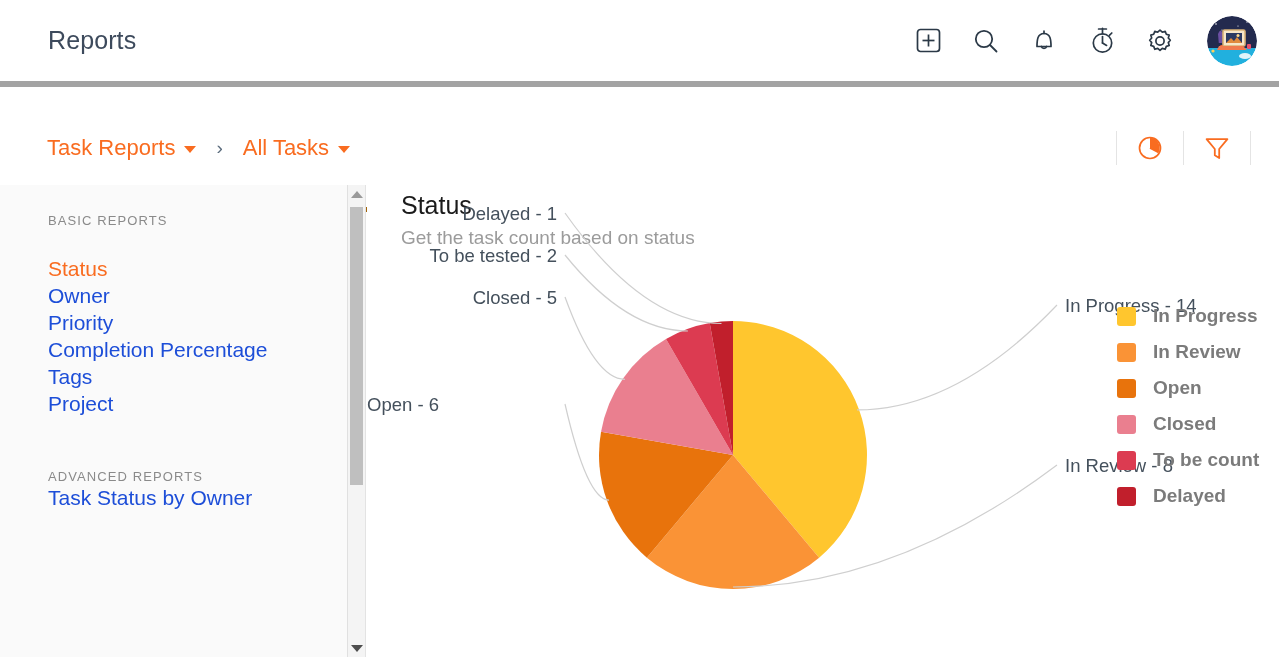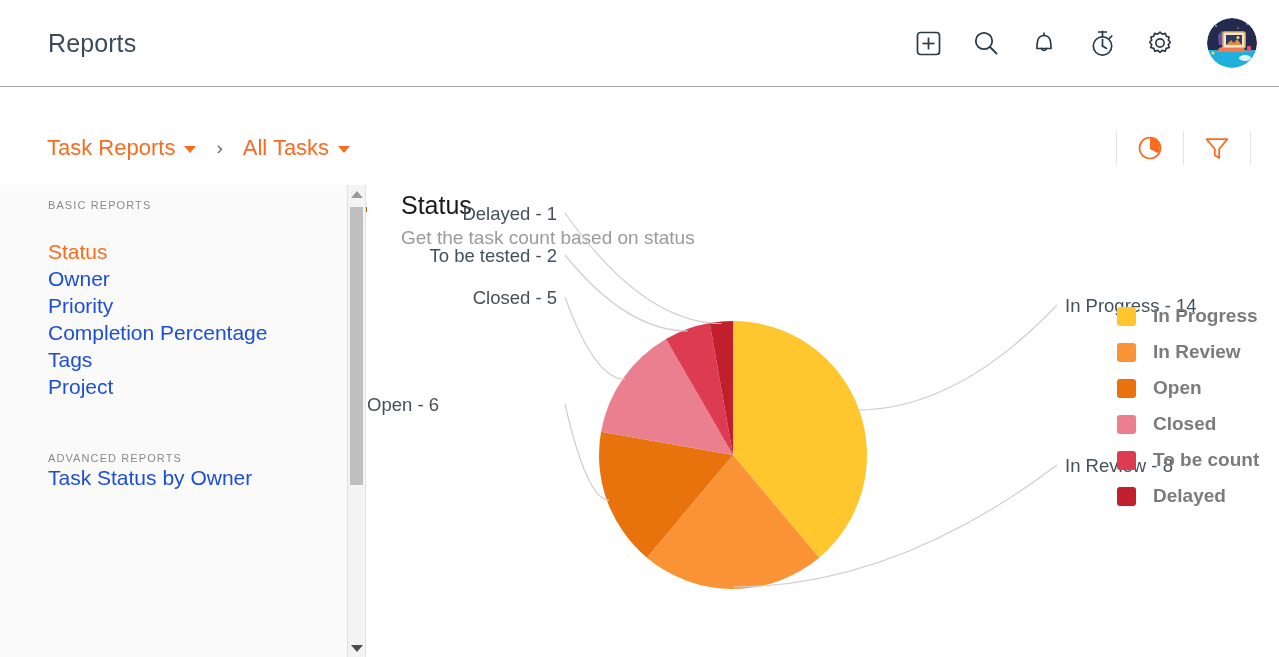--- a/index.html
+++ b/index.html
@@ -10,21 +10,21 @@
     font-family: "Liberation Sans", sans-serif;
     overflow: hidden;
   }
 
   #app { position: relative; width: 1279px; height: 657px; background: #fff; }
 
   
   .topbar {
     position: absolute; left: 0; top: 0; width: 1279px; height: 87px;
     background: #ffffff;
-    border-bottom: 1px solid #a3a3a3;
+    border-bottom: 6px solid #a3a3a3;
     display: flex; align-items: center;
   }
   .app-title {
     margin-left: 48px;
     font-size: 25px;
     color: #3d4a5c;
     font-weight: 400;
     letter-spacing: .1px;
   }
   .topbar-actions {
@@ -78,22 +78,22 @@
 
   
   .sidebar {
     position: absolute; left: 0; top: 185px; width: 366px; height: 472px;
     background: #fafafa;
     border-right: 1px solid #e3e3e3;
     overflow: hidden;
   }
   .side-inner { position: absolute; left: 0; top: 0; width: 348px; }
   .side-head {
-    margin: 14px 0 0 48px;
-    font-size: 11px; color: #8a8a8a; letter-spacing: 1.1px;
+    margin: 28px 0 0 48px;
+    font-size: 13px; color: #8a8a8a; letter-spacing: 1.1px;
   }
   .side-head.second { margin-top: 52px; }
   .side-item {
     margin-left: 48px; 
     font-size: 21px; color: #1d4ed8; cursor: pointer;
     line-height: 27px;
   }
   .side-item.active { color: #f96c20; }
   .side-item.first { margin-top: 27px; }
 

